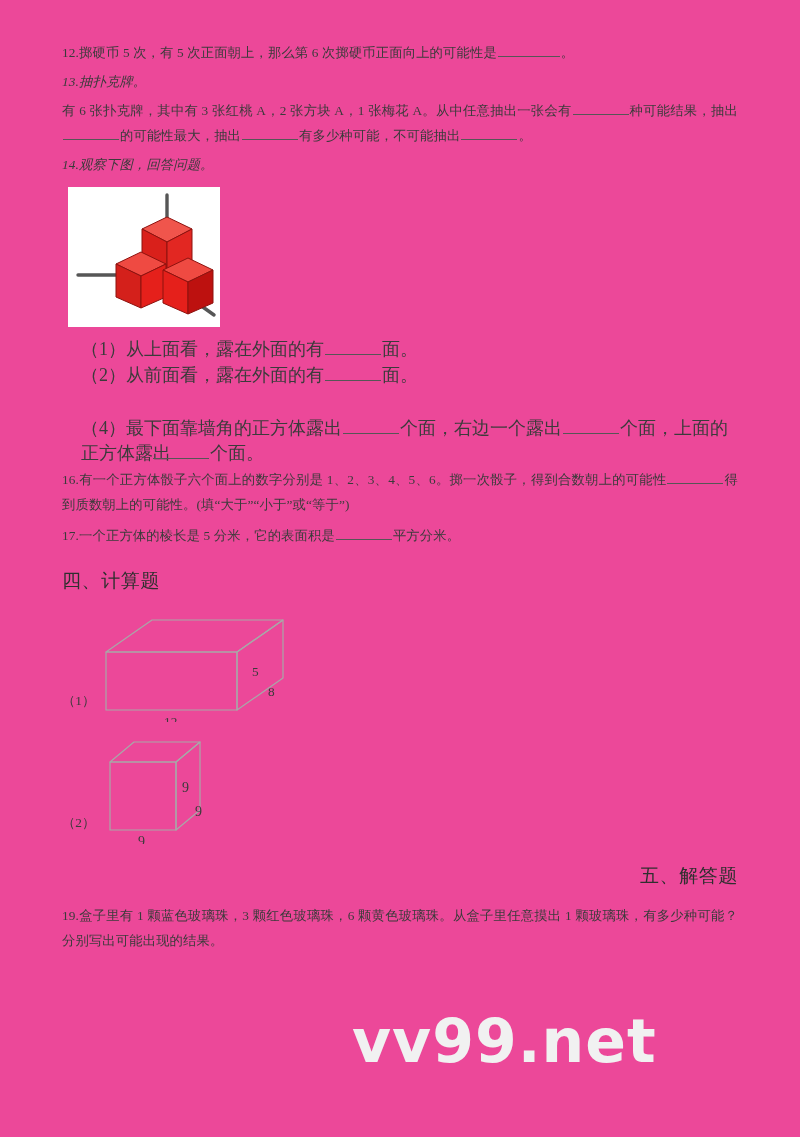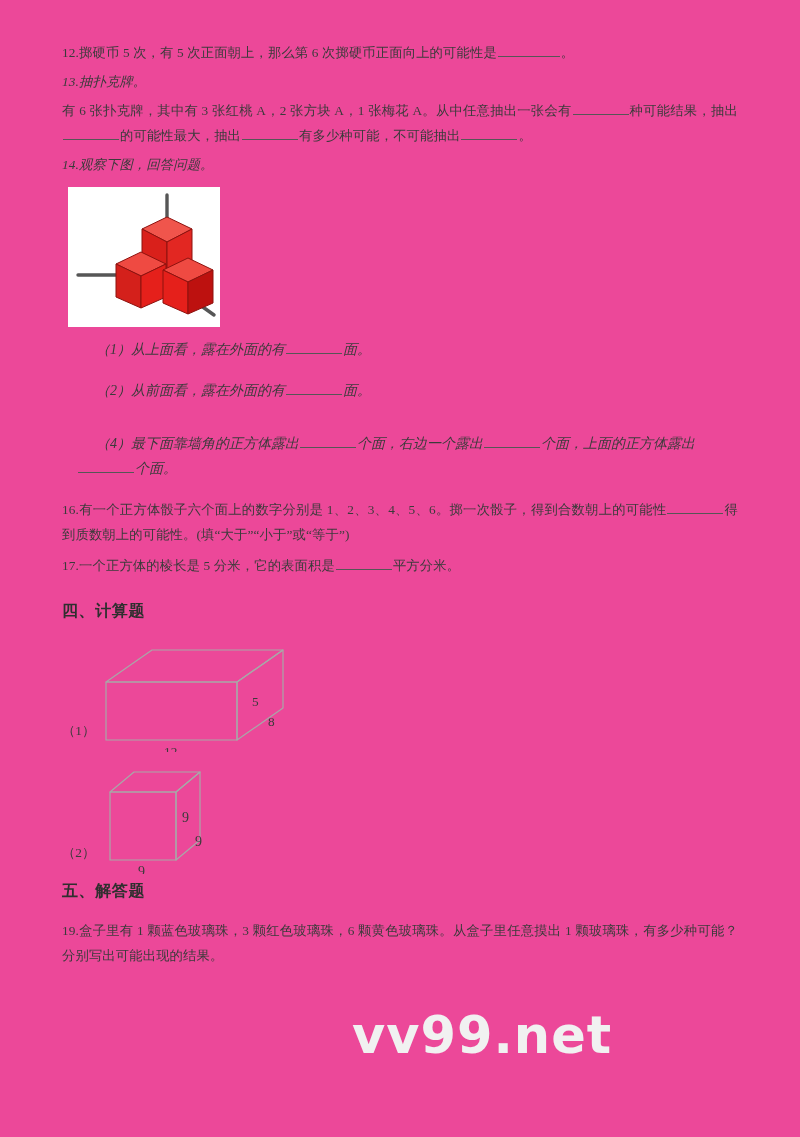--- a/index.html
+++ b/index.html
@@ -31,42 +31,41 @@
     font-size: 13.3px;
     line-height: 25px;
     color: #3b3b3b;
     letter-spacing: 0.15px;
     text-align: justify;
     margin: 0;
   }
   .q-gap { margin-top: 4px; font-style: italic; }
   .q-tight { margin-top: 4px; }
   .sub {
-    font-size: 14px;
+    font-size: 18px;
     line-height: 25px;
     color: #3b3b3b;
-    margin: 16px;
+    margin: 1px;
     padding-left: 18px;
-    font-style: italic;
   }
   .sub-first { margin-top: 10px; }
   .blank {
     display: inline-block;
     border-bottom: 1px solid #565656;
     vertical-align: baseline;
     height: 13px;
     margin: 0 1px;
   }
   .b-md { width: 56px; }
   .b-lg { width: 62px; }
 
   .heading {
     font-family: "Liberation Sans", "DejaVu Sans", sans-serif;
-    font-size: 16px;
-    font-weight: bold;
+    font-size: 19px;
+    font-weight: normal;
     color: #2f2f2f;
     letter-spacing: 0.6px;
     margin: 0;
     line-height: 22px;
   }
 
   
   .cube-photo {
     position: relative;
     width: 152px;
@@ -85,21 +84,21 @@
     font-family: "Liberation Serif", serif;
   }
 
   
   #watermark {
     position: absolute;
     left: 352px;
     top: 1006px;
     font-family: "DejaVu Sans", "Liberation Sans", sans-serif;
     font-weight: bold;
-    font-size: 51px;
+    font-size: 60px;
     letter-spacing: 1px;
     color: #f1f1f1;
     user-select: none;
     white-space: nowrap;
   }
 </style>
 </head>
 <body>
 
 <div id="page">
@@ -186,21 +185,21 @@
 
           <polygon points="78,28 102,8 102,76 78,96"></polygon>
         </g>
         <text x="84" y="58" font-size="14" fill="#3b3b3b" font-family="Liberation Serif, serif">9</text>
         <text x="97" y="82" font-size="14" fill="#3b3b3b" font-family="Liberation Serif, serif">9</text>
         <text x="40" y="112" font-size="14" fill="#3b3b3b" font-family="Liberation Serif, serif">9</text>
       </svg>
       <span class="fig-label" style="position:absolute; left:0; top:80px;">（2）</span>
     </div>
 
-    <p class="heading" style="margin-top:4px;">五、解答题</p>
+    <p class="heading" style="margin-top:19px;text-align:right;">五、解答题</p>
 
     <p class="q" style="margin-top:16px;"><span>19.</span><span>盒子里有 1 颗蓝色玻璃珠，3 颗红色玻璃珠，6 颗黄色玻璃珠。从盒子里任意摸出 1 颗玻璃珠，有多少种可能？分别写出可能出现的结果。</span></p>
 
   </div>
 
   <div id="watermark">vv99.net</div>
 
 </div>
 
 </body></html>

